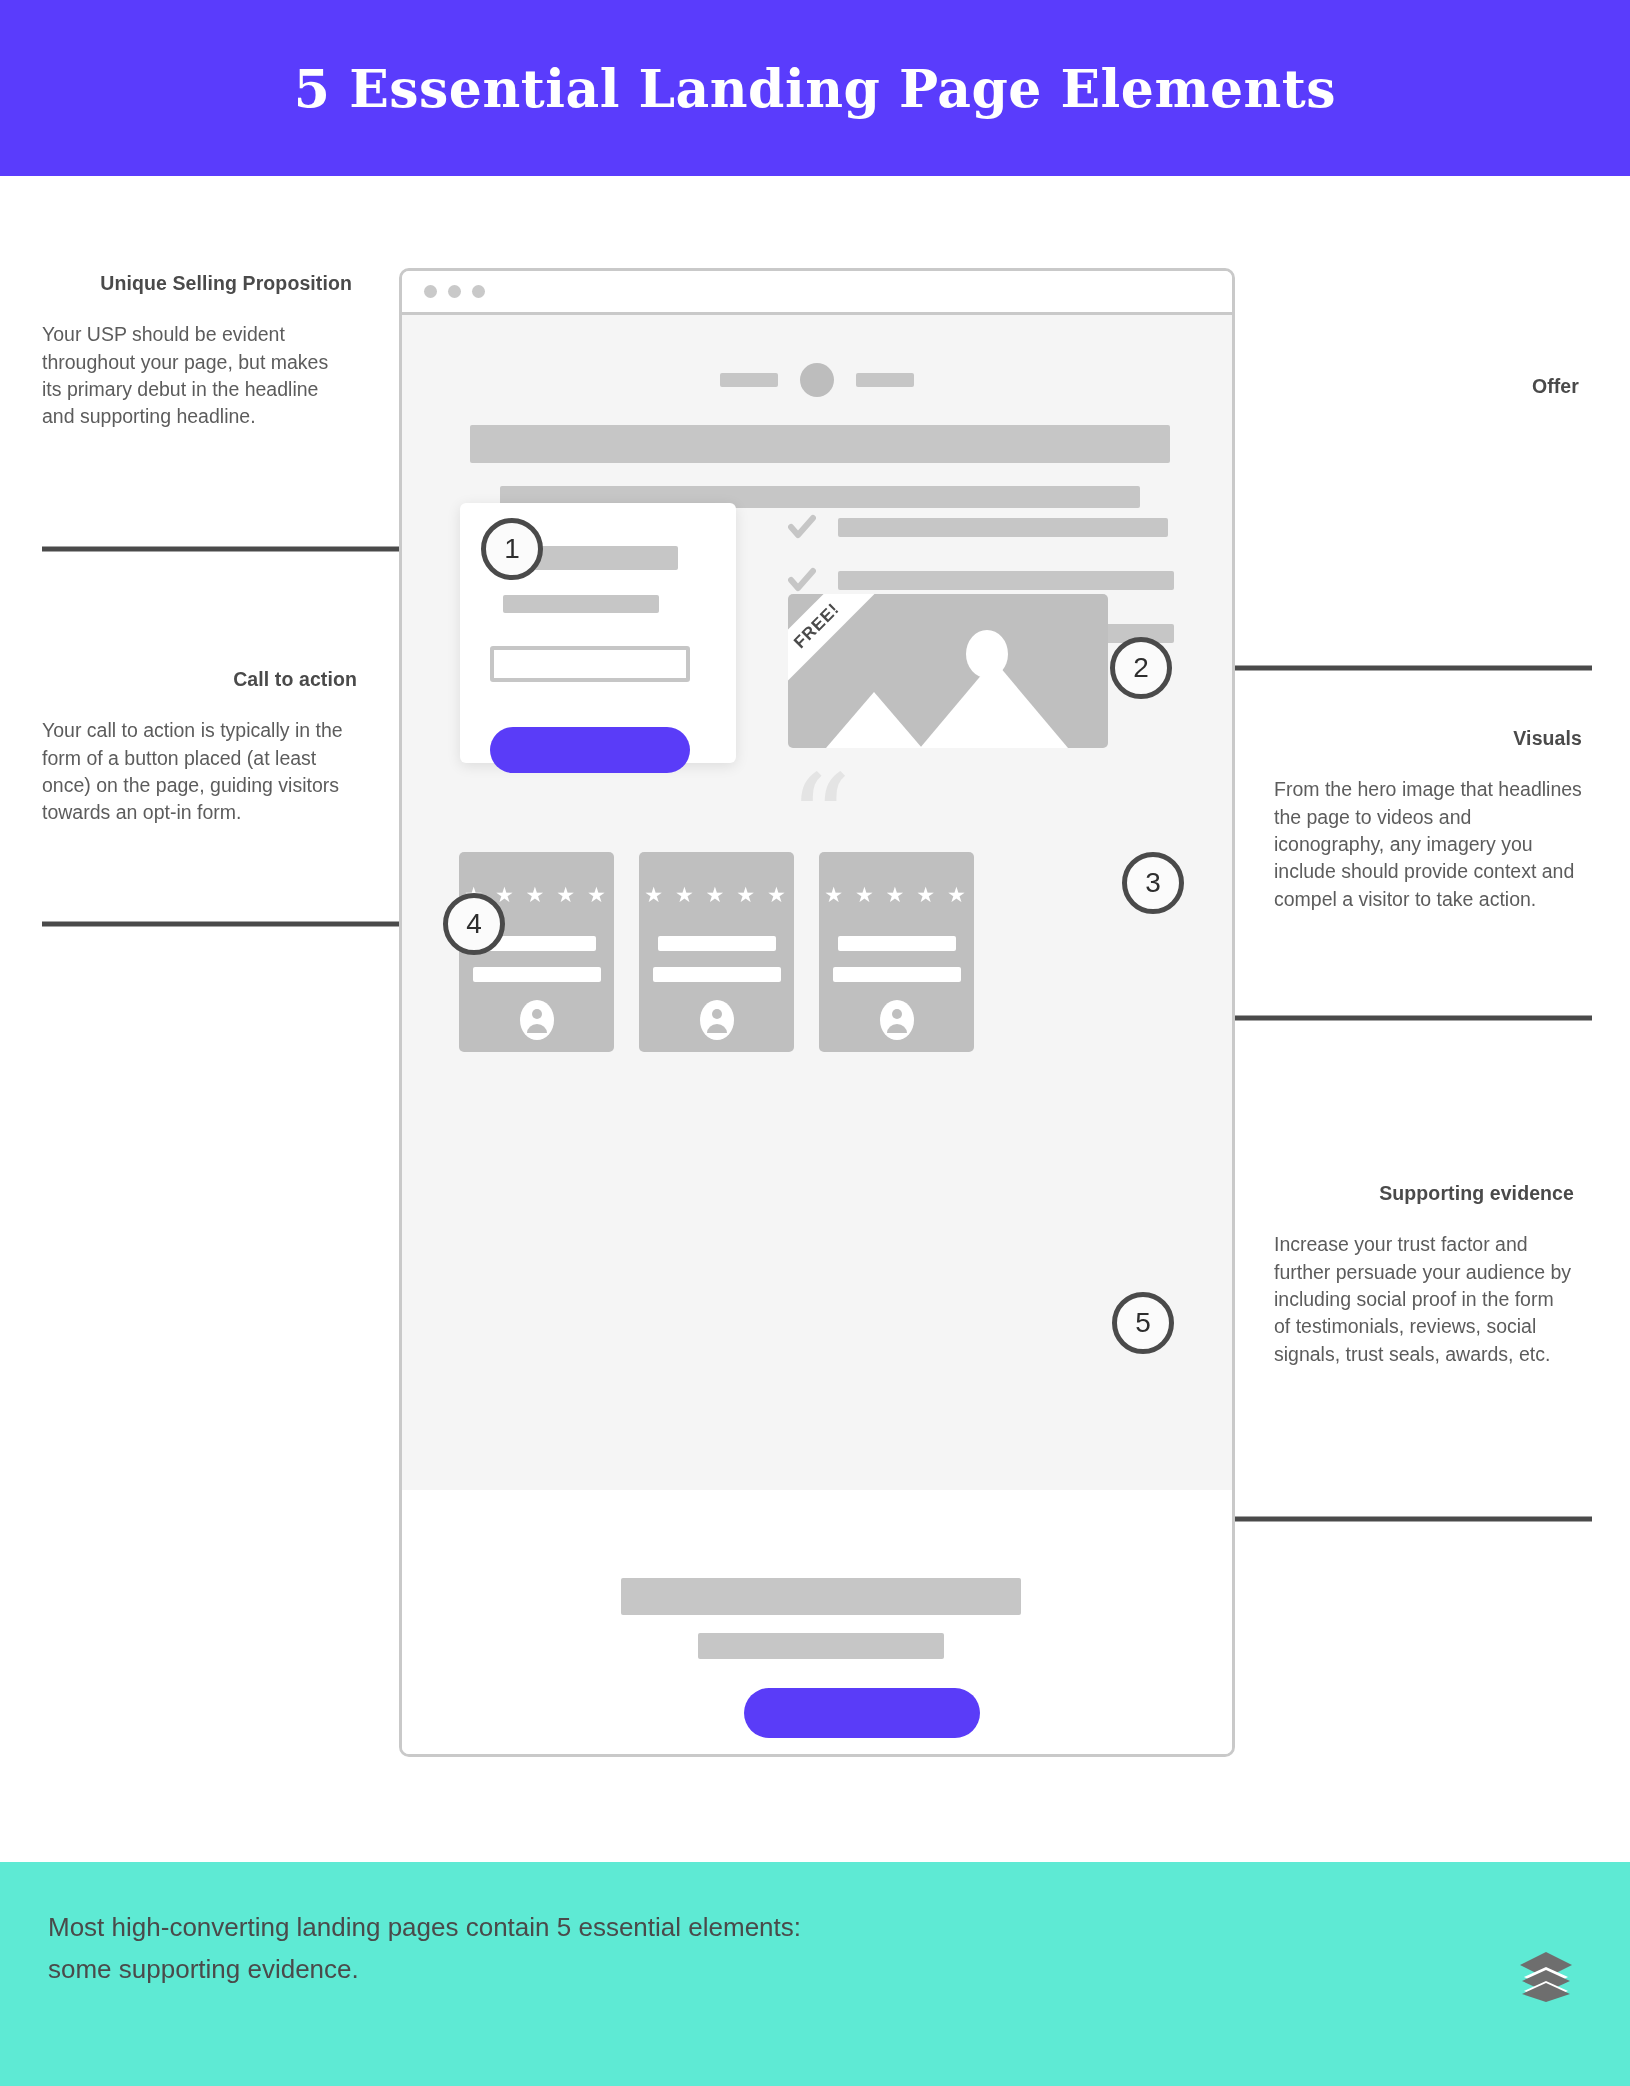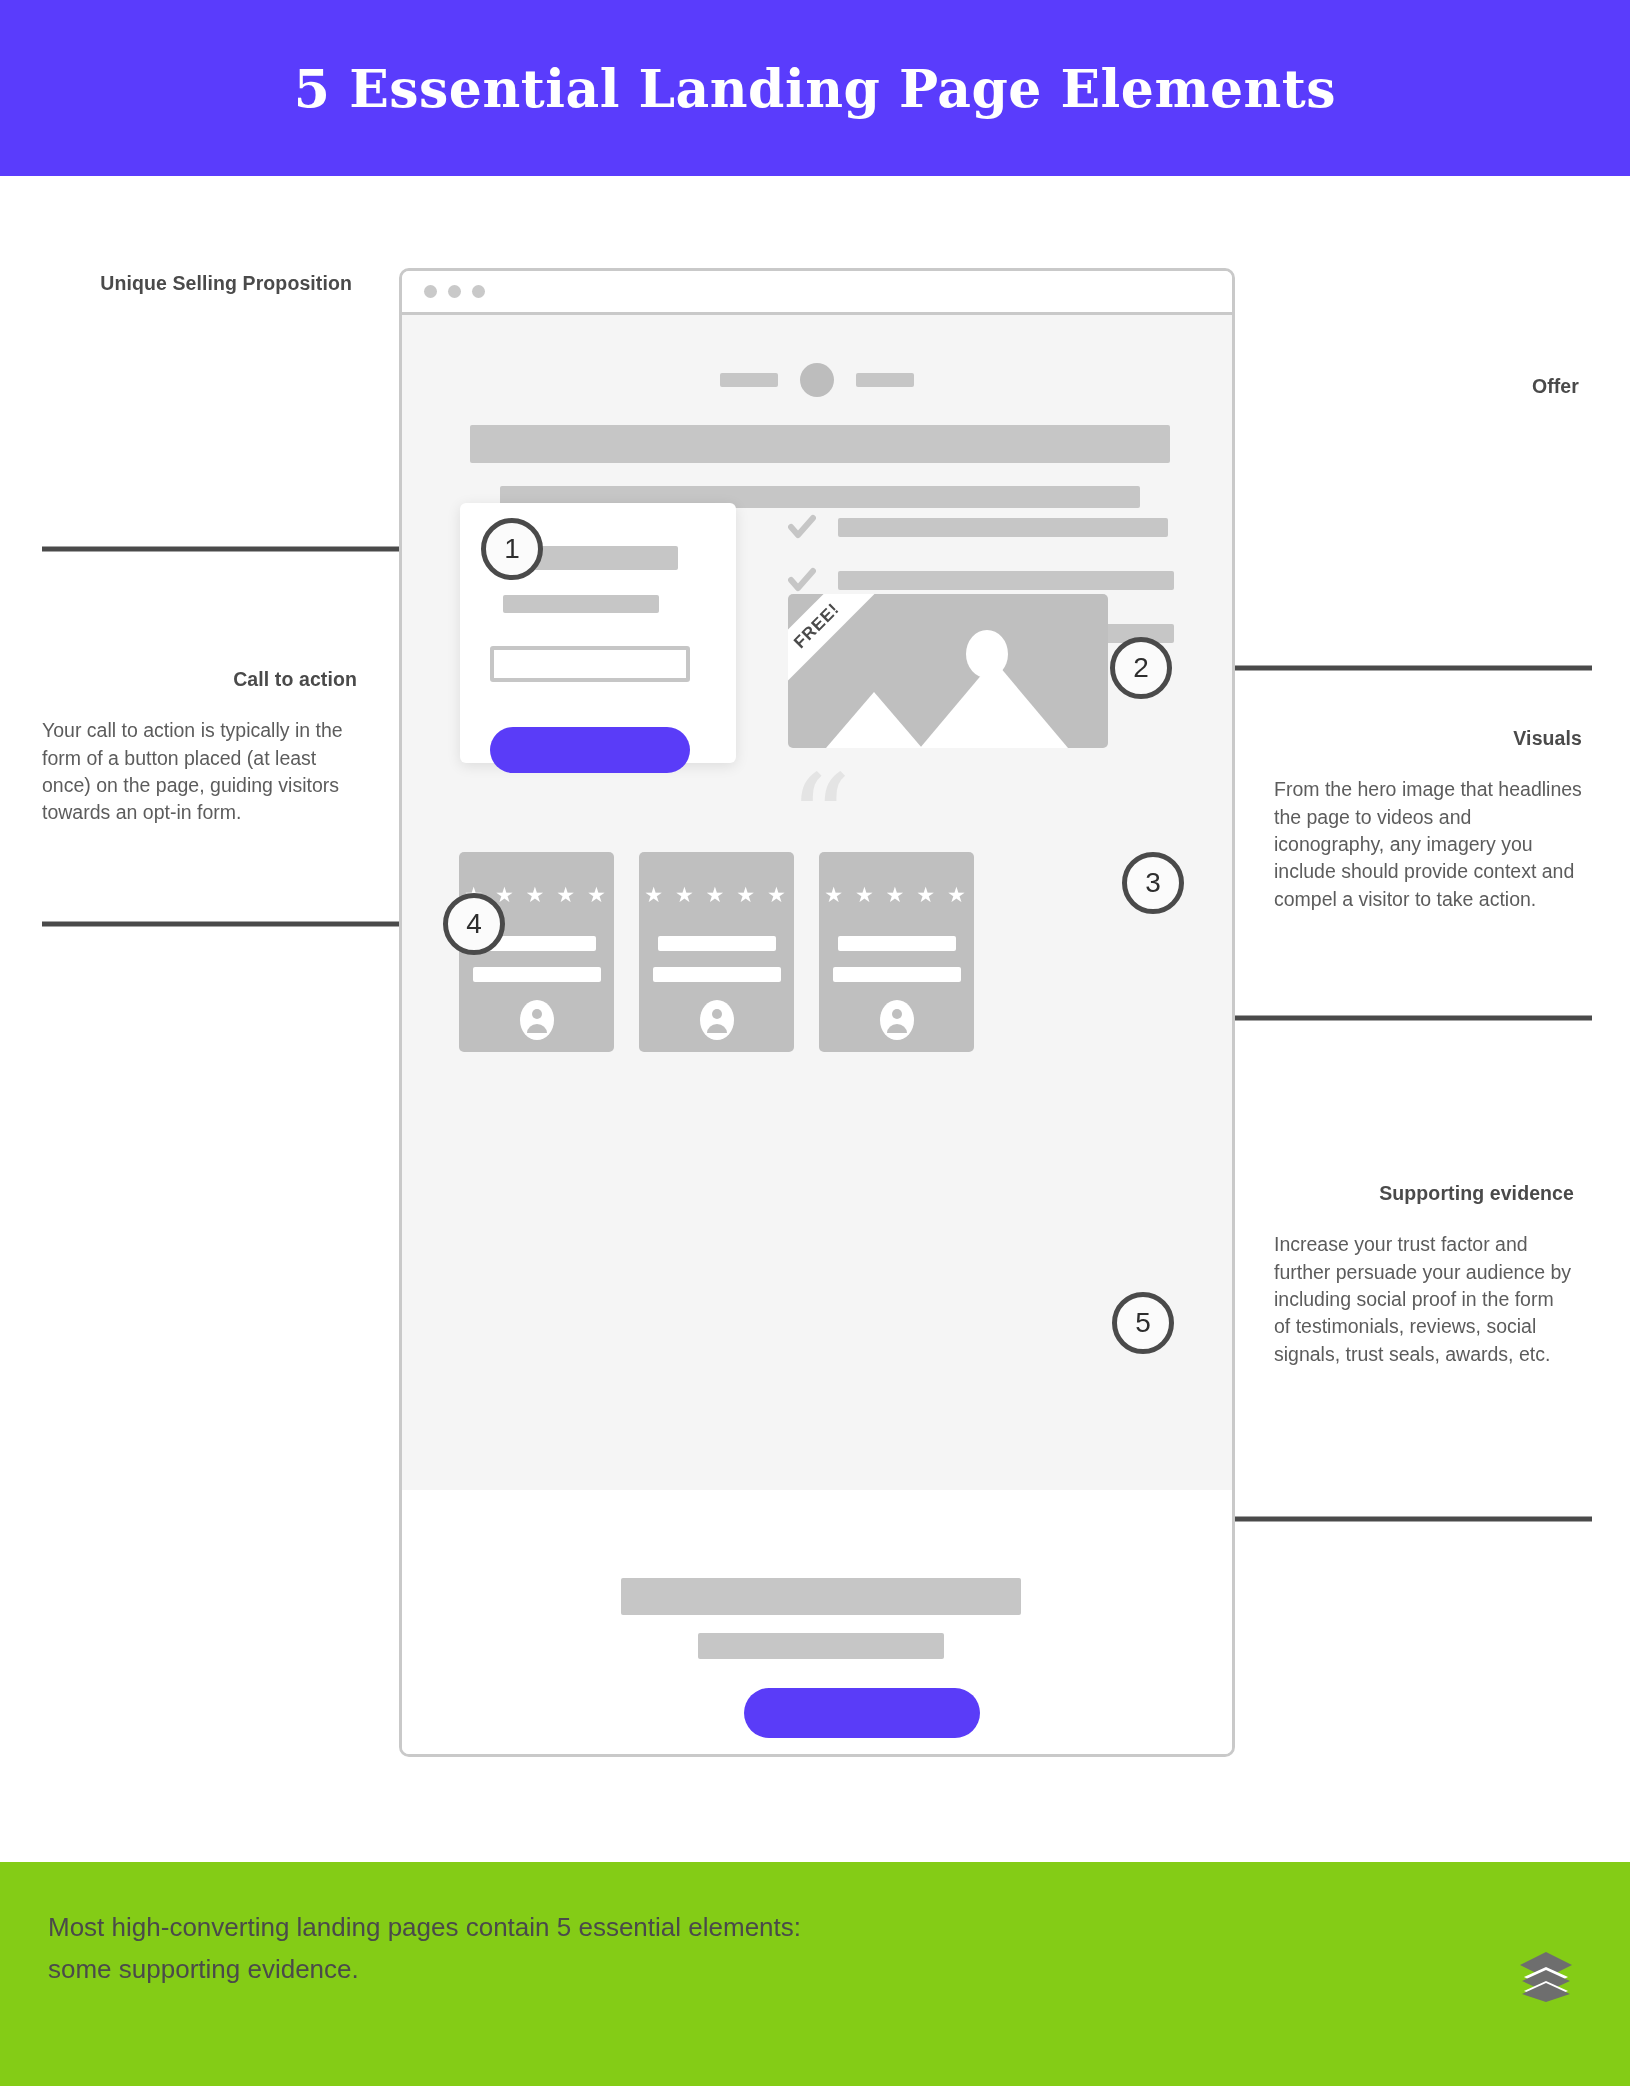--- a/index.html
+++ b/index.html
@@ -140,21 +140,21 @@
   .tavatar { position:absolute; left:50%; transform:translateX(-50%); top:148px; width:34px; height:40px; }
 
   
   .cta-bar1 { position:absolute; left:219px; top:88px; width:400px; height:37px; background:#c6c6c6; border-radius:2px; }
   .cta-bar2 { position:absolute; left:296px; top:143px; width:246px; height:26px; background:#c6c6c6; border-radius:2px; }
   .cta-btn  { position:absolute; left:342px; top:198px; width:236px; height:50px; background:#5a3cf8; border-radius:28px; }
 
   
   .footer {
     position:absolute; left:0; top:1862px; width:1630px; height:224px;
-    background:#84cc16;
+    background:#5eead4;
   }
   .footer-text {
     position:absolute; left:48px; top:44px; width:1280px;
     font-size:26px; color:#4a4a4a; line-height:1.62; font-weight:400;
   }
   .footer-logo {
     position:absolute; right:56px; top:88px; width:56px; height:52px;
   }
 </style>
 </head>
@@ -174,20 +174,21 @@
 
     <line x1="1172" y1="668" x2="1592" y2="668" stroke="#4a4a4a" stroke-width="5"></line>
 
     <polyline points="1153,914 1153,1018 1592,1018" fill="none" stroke="#4a4a4a" stroke-width="5"></polyline>
 
     <polyline points="1143,1354 1143,1519 1592,1519" fill="none" stroke="#4a4a4a" stroke-width="5"></polyline>
   </svg>
 
   <div class="note" id="note-usp">
     <div class="note-title">Unique Selling Proposition</div>
+    <div class="note-body">Your USP should be evident throughout your page, but makes its primary debut in the headline and supporting headline.</div>
   </div>
 
   <div class="note" id="note-cta">
     <div class="note-title">Call to action</div>
     <div class="note-body">Your call to action is typically in the form of a button placed (at least once) on the page, guiding visitors towards an opt-in form.</div>
   </div>
 
   <div class="note" id="note-offer">
     <div class="note-title">Offer</div>
   </div>

